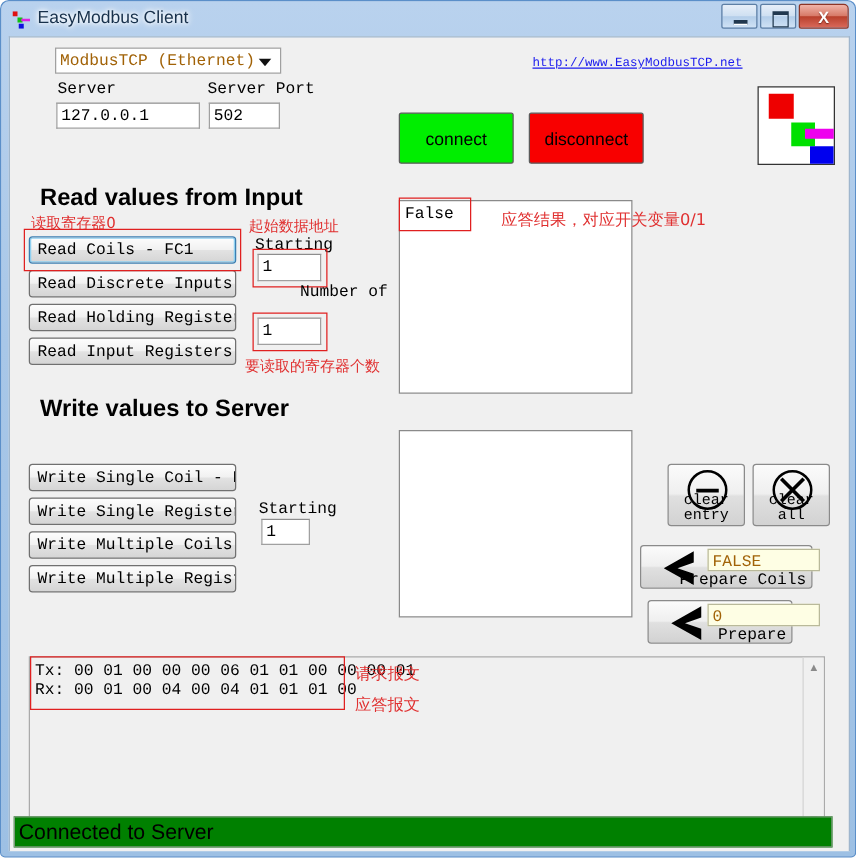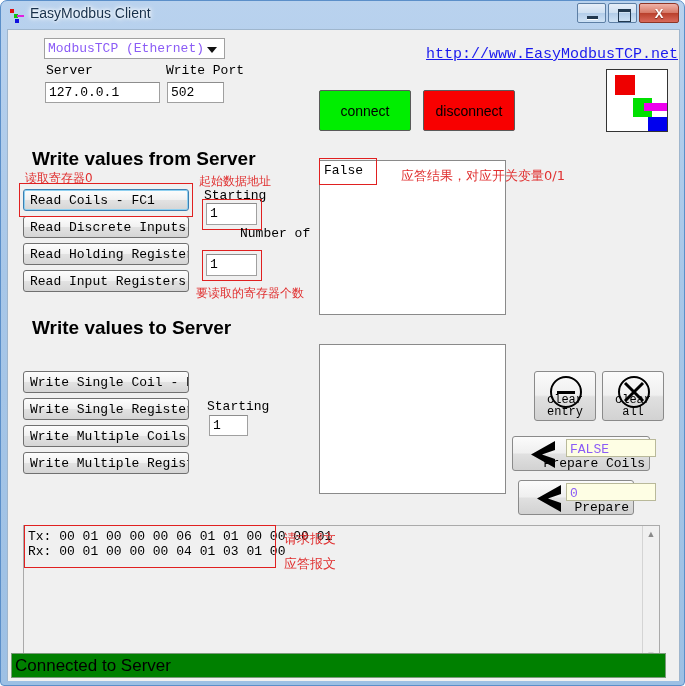--- a/index.html
+++ b/index.html
@@ -120,21 +120,21 @@
     overflow: hidden;
     white-space: nowrap;
   }
   .combo {
     position: absolute;
     box-sizing: border-box;
     background: #fff;
     border: 1px solid #a0a0a0;
     font-family: "Liberation Mono", monospace;
     font-size: 13px;
-    color: #8b5cf6;
+    color: #a16207;
     padding: 2px 0 0 3px;
     overflow: hidden;
     white-space: nowrap;
   }
   .combo .arrow {
     position: absolute; right: 7px; top: 8px;
     width: 0; height: 0;
     border-left: 5px solid transparent;
     border-right: 5px solid transparent;
     border-top: 6px solid #111;
@@ -170,21 +170,21 @@
   }
   .redbox {
     position: absolute;
     box-sizing: border-box;
     border: 1.5px solid #e02020;
     pointer-events: none;
   }
   a.link {
     position: absolute;
     font-family: "Liberation Mono", monospace;
-    font-size: 15px;
+    font-size: 10px;
     color: #1a1aee;
     text-decoration: underline;
     white-space: nowrap;
   }
 
   
   #logo {
     position: absolute; left: 598px; top: 39px;
     width: 62px; height: 63px;
     background: #fff;
@@ -299,21 +299,21 @@
   </div>
 
   <div id="client">
 
     <div class="combo" style="left:36px; top:8px; width:181px; height:21px;">
       <span>ModbusTCP (Ethernet)</span>
       <span class="arrow"></span>
     </div>
 
     <div class="lbl" style="left:38px; top:33px;">Server</div>
-    <div class="lbl" style="left:158px; top:33px;">Write Port</div>
+    <div class="lbl" style="left:158px; top:33px;">Server Port</div>
 
     <div class="tbox" style="left:37px; top:52px; width:115px; height:21px;">127.0.0.1</div>
     <div class="tbox" style="left:159px; top:52px; width:57px; height:21px;">502</div>
 
     <a class="link" href="#" style="left:418px; top:16px;">http://www.EasyModbusTCP.net</a>
 
     <div id="logo">
       <div class="sq" style="left:8px; top:5px; width:20px; height:20px; background:#ee0000;"></div>
       <div class="sq" style="left:26px; top:28px; width:19px; height:19px; background:#00e000;"></div>
       <div class="sq" style="left:37px; top:33px; width:30px; height:8px; background:#ee00ee;"></div>
@@ -322,21 +322,21 @@
 
     <div class="btn" style="left:415px; top:60px; width:92px; height:41px;
          background:#f80000; border:1px solid #5a5a5a; border-radius:2px;">
       <span class="btxt" style="left:0; right:0; text-align:center; font-family:'Liberation Sans',sans-serif; font-size:14px;">disconnect</span>
     </div>
     <div class="btn" style="left:311px; top:60px; width:92px; height:41px;
          background:#00ee00; border:1px solid #5a5a5a; border-radius:2px;">
       <span class="btxt" style="left:0; right:0; text-align:center; font-family:'Liberation Sans',sans-serif; font-size:14px;">connect</span>
     </div>
 
-    <div class="lbl-big" style="left:24px; top:118px;">Write values from Server</div>
+    <div class="lbl-big" style="left:24px; top:118px;">Read values from Input</div>
     <div class="cn" style="left:17px; top:140px; font-size:12px;">读取寄存器0</div>
 
     <div class="btn focused" style="left:15px; top:159px; width:166px; height:22px;">
       <span class="btxt">Read Coils - FC1</span>
     </div>
     <div class="btn" style="left:15px; top:186px; width:166px; height:22px;">
       <span class="btxt">Read Discrete Inputs -</span>
     </div>
     <div class="btn" style="left:15px; top:213px; width:166px; height:22px;">
       <span class="btxt">Read Holding Registers -</span>
@@ -419,21 +419,21 @@
           <polygon points="26,1 26,10 13,14.5 26,19 26,28 2,14.5" fill="#000"></polygon>
         </svg>
       </div>
       <div class="ic-label" style="top:20px; text-align:right; right:4px; left:auto; font-size:13px;">Prepare Registers</div>
     </div>
     <div class="combo" style="left:558px; top:453px; width:90px; height:18px; background:#fefee4; border:1px solid #b9b99a;">
       <span>0</span>
     </div>
 
     <div id="logbox">
-      <div id="logtext"><span>Tx: 00 01 00 00 00 06 01 01 00 00 00 01</span><br><span>Rx: 00 01 00 00 00 04 01 03 01 00</span></div>
+      <div id="logtext"><span>Tx: 00 01 00 00 00 06 01 01 00 00 00 01</span><br><span>Rx: 00 01 00 04 00 04 01 01 01 00</span></div>
       <div id="logscroll">
         <div class="sb-arrow" style="top:0;">▲</div>
         <div class="sb-arrow" style="bottom:0;">▼</div>
       </div>
     </div>
     <div class="redbox" style="left:16px; top:495px; width:252px; height:43px;"></div>
     <div class="cn" style="left:276px; top:500px;">请求报文</div>
     <div class="cn" style="left:276px; top:525px;">应答报文</div>
 
   </div>

